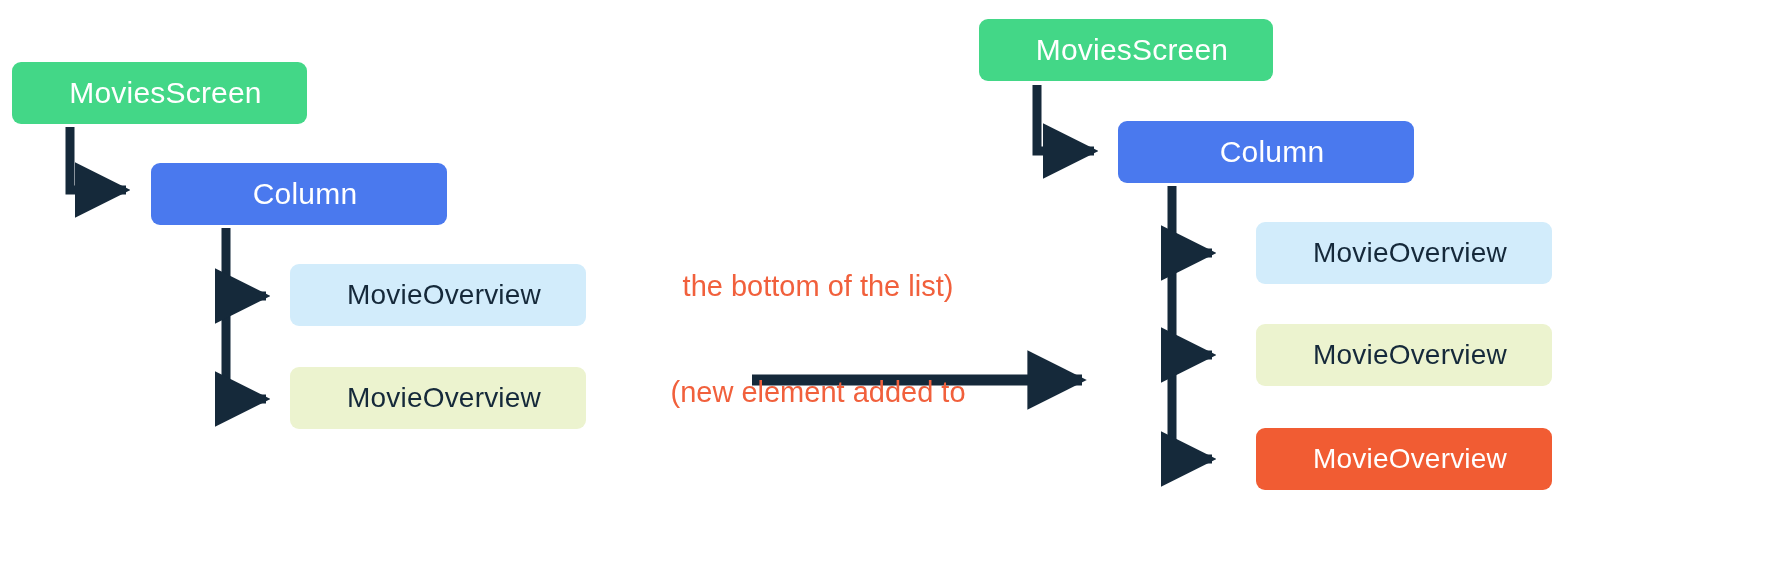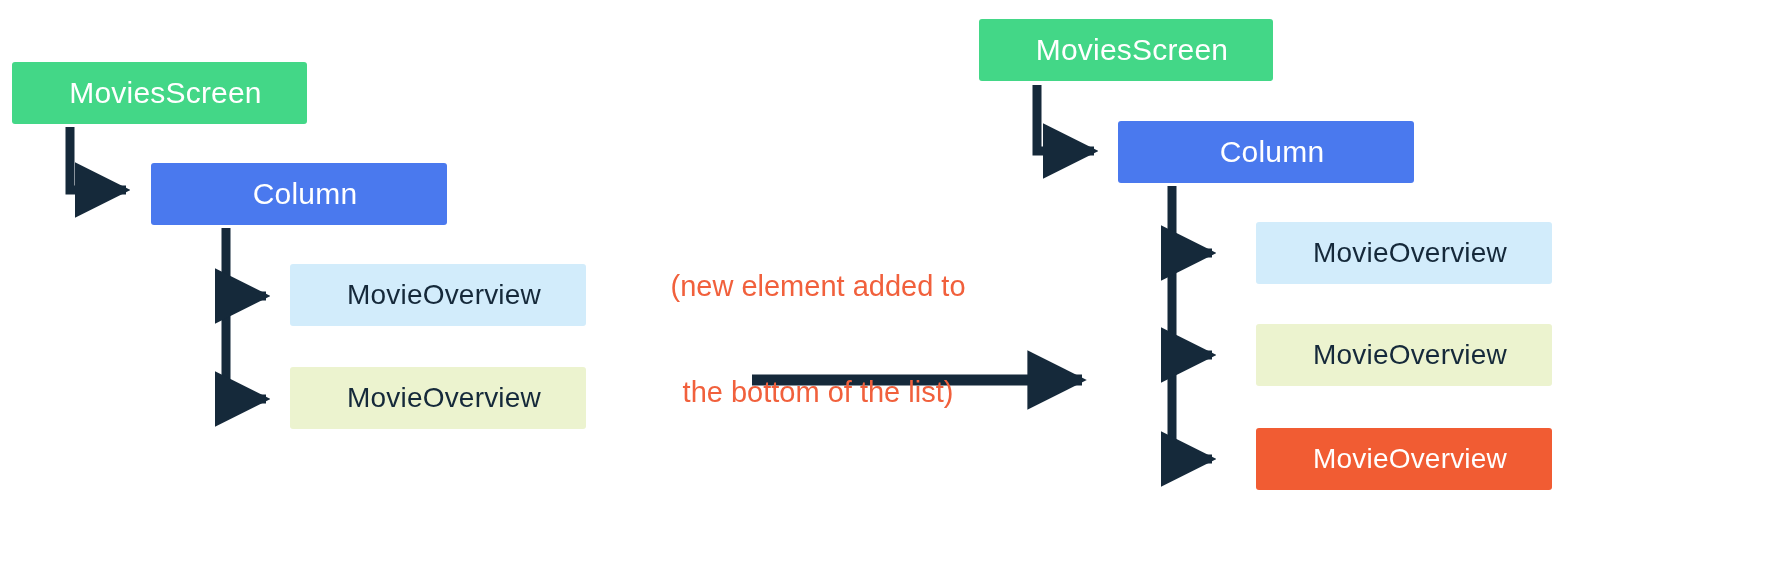--- a/index.html
+++ b/index.html
@@ -15,21 +15,21 @@
   }
   #diagram-root {
     position: relative;
     width: 1779px;
     height: 584px;
     background: #ffffff;
   }
   .node-box {
     position: absolute;
     box-sizing: border-box;
-    border-radius: 3px;
+    border-radius: 9px;
     display: flex;
     align-items: center;
     justify-content: center;
     text-align: center;
     white-space: nowrap;
     letter-spacing: 0.2px;
     padding-left: 12px;
   }
   .node-label {
     display: block;
@@ -114,22 +114,22 @@
 
   <div class="node-box" style="left:290px; top:264px; width:296px; height:62px; background:#d2ecfb; color:#15293a; font-size:28px;">
     <span class="node-label">MovieOverview</span>
   </div>
 
   <div class="node-box" style="left:290px; top:367px; width:296px; height:62px; background:#ecf3cf; color:#15293a; font-size:28px;">
     <span class="node-label">MovieOverview</span>
   </div>
 
   <div class="transition-caption" style="left:646px; top:198px; width:344px; color:#f1603c; font-size:29px;">
+    <div>the bottom of the list)</div>
     <div>(new element added to</div>
-    <div>the bottom of the list)</div>
   </div>
 
   <div class="node-box" style="left:979px; top:19px; width:294px; height:62px; background:#43d787; color:#ffffff; font-size:30px;">
     <span class="node-label">MoviesScreen</span>
   </div>
 
   <div class="node-box" style="left:1118px; top:121px; width:296px; height:62px; background:#4a79ee; color:#ffffff; font-size:30px;">
     <span class="node-label">Column</span>
   </div>
 

